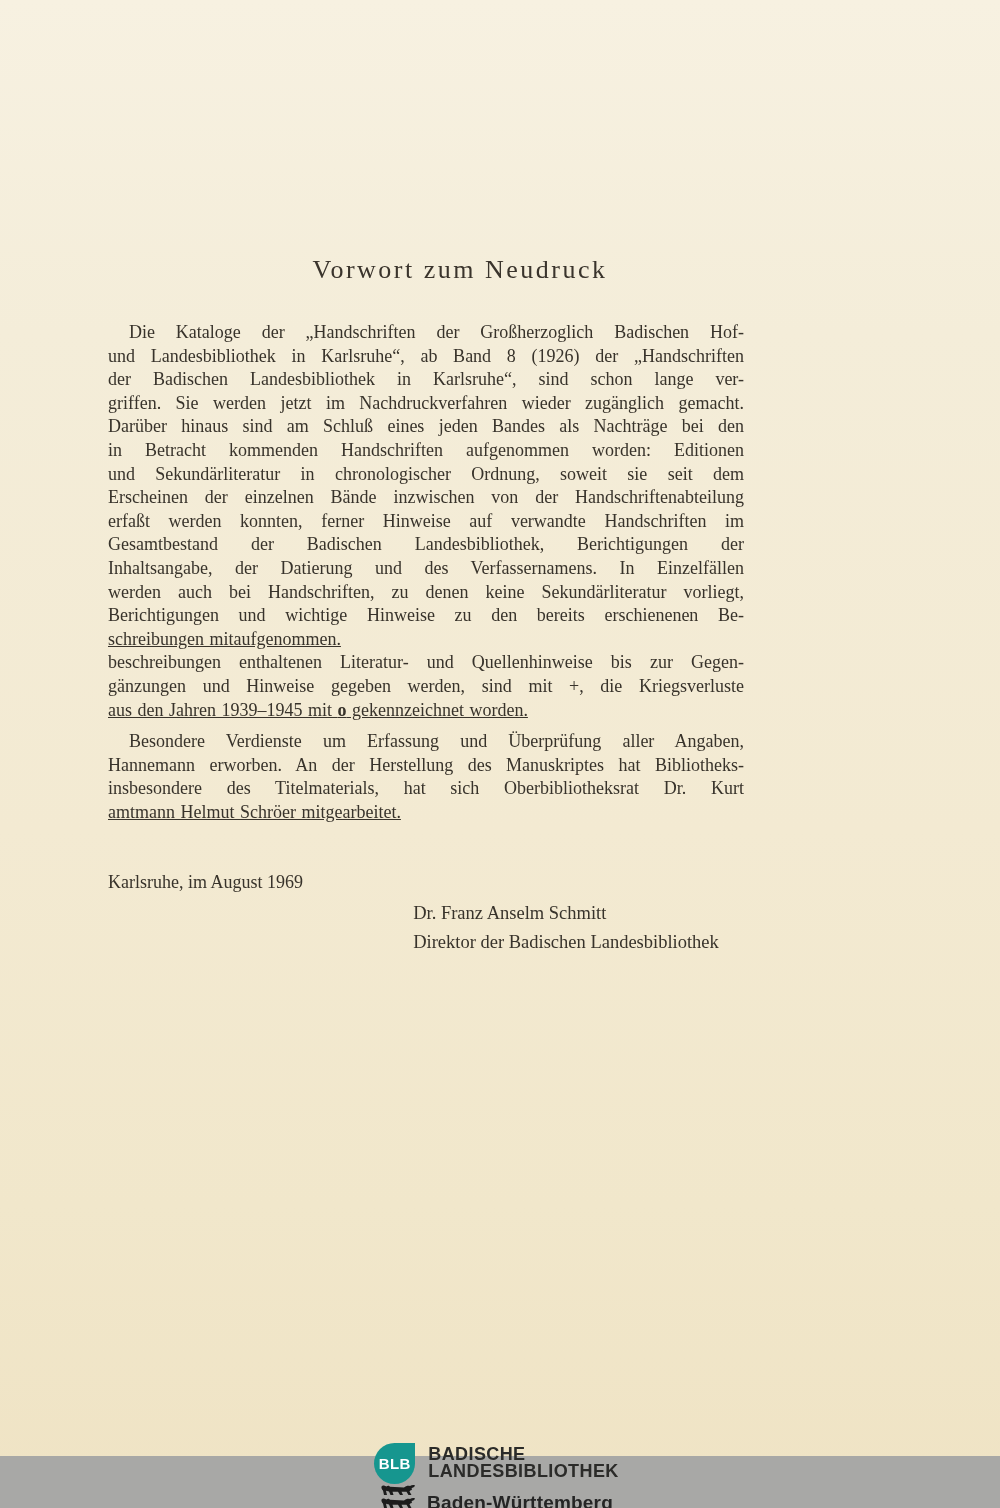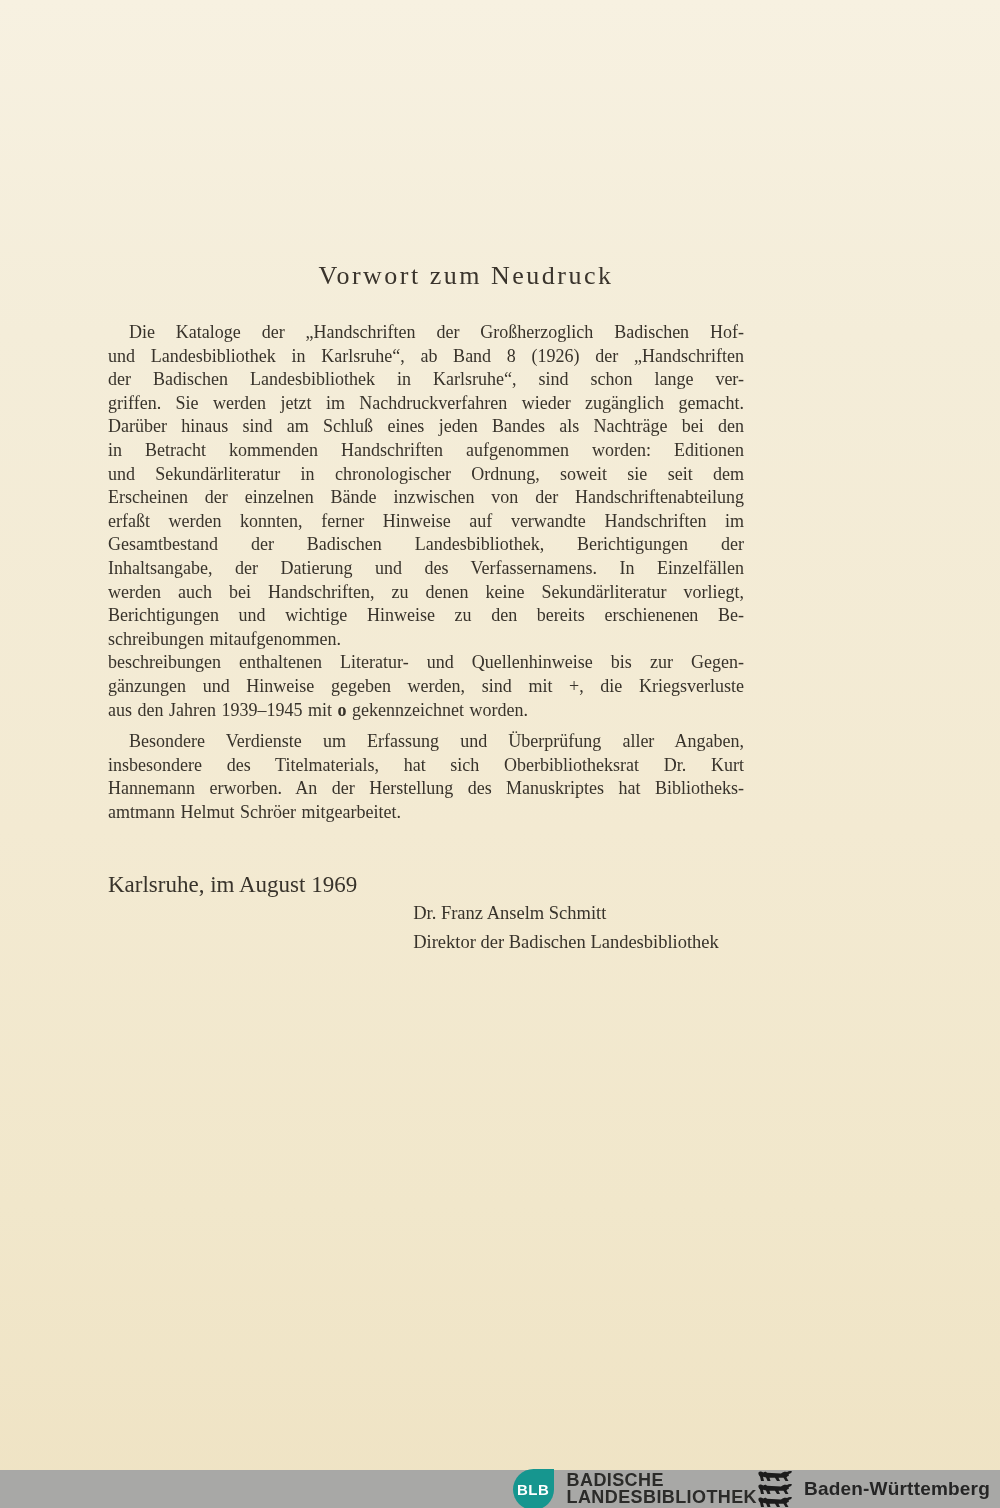--- a/index.html
+++ b/index.html
@@ -10,21 +10,21 @@
   }
   .scan{
     position:relative;
     width:1000px;height:1508px;
     background:linear-gradient(180deg,#f7f1e1 0%,#f4edd9 22%,#f3ead2 55%,#f1e7cb 80%,#efe3c4 100%);
     color:#38332b;
   }
   .title{
     position:absolute;
     top:255px;left:0;width:920px;
-    margin:6px;
+    margin:0;
     text-align:center;
     font-size:26px;
     font-weight:400;
     letter-spacing:2.5px;
     color:#3a342c;
   }
   .textblock{
     position:absolute;
     top:313px;left:108px;width:636px;
     font-size:18px;
@@ -33,49 +33,51 @@
     height:23.6px;
     line-height:23.6px;
     overflow:hidden;
     text-align:justify;
     text-align-last:justify;
     word-spacing:1px;
   }
   .bl.last{
     text-align:right;
     text-align-last:left;
+    text-decoration:underline;
   }
   .bl.indent{ text-indent:21px;margin-top:8px; }
   .marker{ font-weight:bold; }
   .dateline{
     position:absolute;
     top:872px;left:108px;
-    font-size:23px;
+    font-size:18px;
     color:#38332b;
   }
   .signature{
     position:absolute;
     top:899px;left:566px;
     transform:translateX(-50%);
     text-align:left;
     font-size:18.5px;
     line-height:28.5px;
     white-space:nowrap;
     color:#38332b;
   }
   .footer{
     position:absolute;
-    left:0;bottom:0;width:1000px;height:38px;
+    left:0;bottom:0;width:1000px;height:52px;
     background:#a8a8a6;
     display:flex;
     align-items:center;
-    justify-content:flex-end;
+    justify-content:center;
     box-sizing:border-box;
     padding:0 10px 0 3px;
     font-family:"Liberation Sans", sans-serif;
+    flex-direction:column;
   }
   .blb-group{
     display:flex;align-items:center;gap:13px;
     cursor:pointer;
   }
   .blb-drop{
     width:41px;height:41px;
     background:#16968f;
     border-radius:50% 0 50% 50%;
     display:flex;align-items:center;justify-content:center;
@@ -135,22 +137,22 @@
     </div>
 
     <div class="para">
       <div class="bl">beschreibungen enthaltenen Literatur- und Quellenhinweise bis zur Gegen-</div>
       <div class="bl">gänzungen und Hinweise gegeben werden, sind mit +, die Kriegsverluste</div>
       <div class="bl last"><span>aus den Jahren 1939–1945 mit </span><span class="marker">o</span><span> gekennzeichnet worden.</span></div>
     </div>
 
     <div class="para">
       <div class="bl indent">Besondere Verdienste um Erfassung und Überprüfung aller Angaben,</div>
+      <div class="bl">Hannemann erworben. An der Herstellung des Manuskriptes hat Bibliotheks-</div>
       <div class="bl">insbesondere des Titelmaterials, hat sich Oberbibliotheksrat Dr. Kurt</div>
-      <div class="bl">Hannemann erworben. An der Herstellung des Manuskriptes hat Bibliotheks-</div>
       <div class="bl last">amtmann Helmut Schröer mitgearbeitet.</div>
     </div>
 
   </div>
 
   <div class="dateline">Karlsruhe, im August 1969</div>
 
   <div class="signature">
     <div>Dr. Franz Anselm Schmitt</div>
     <div>Direktor der Badischen Landesbibliothek</div>

